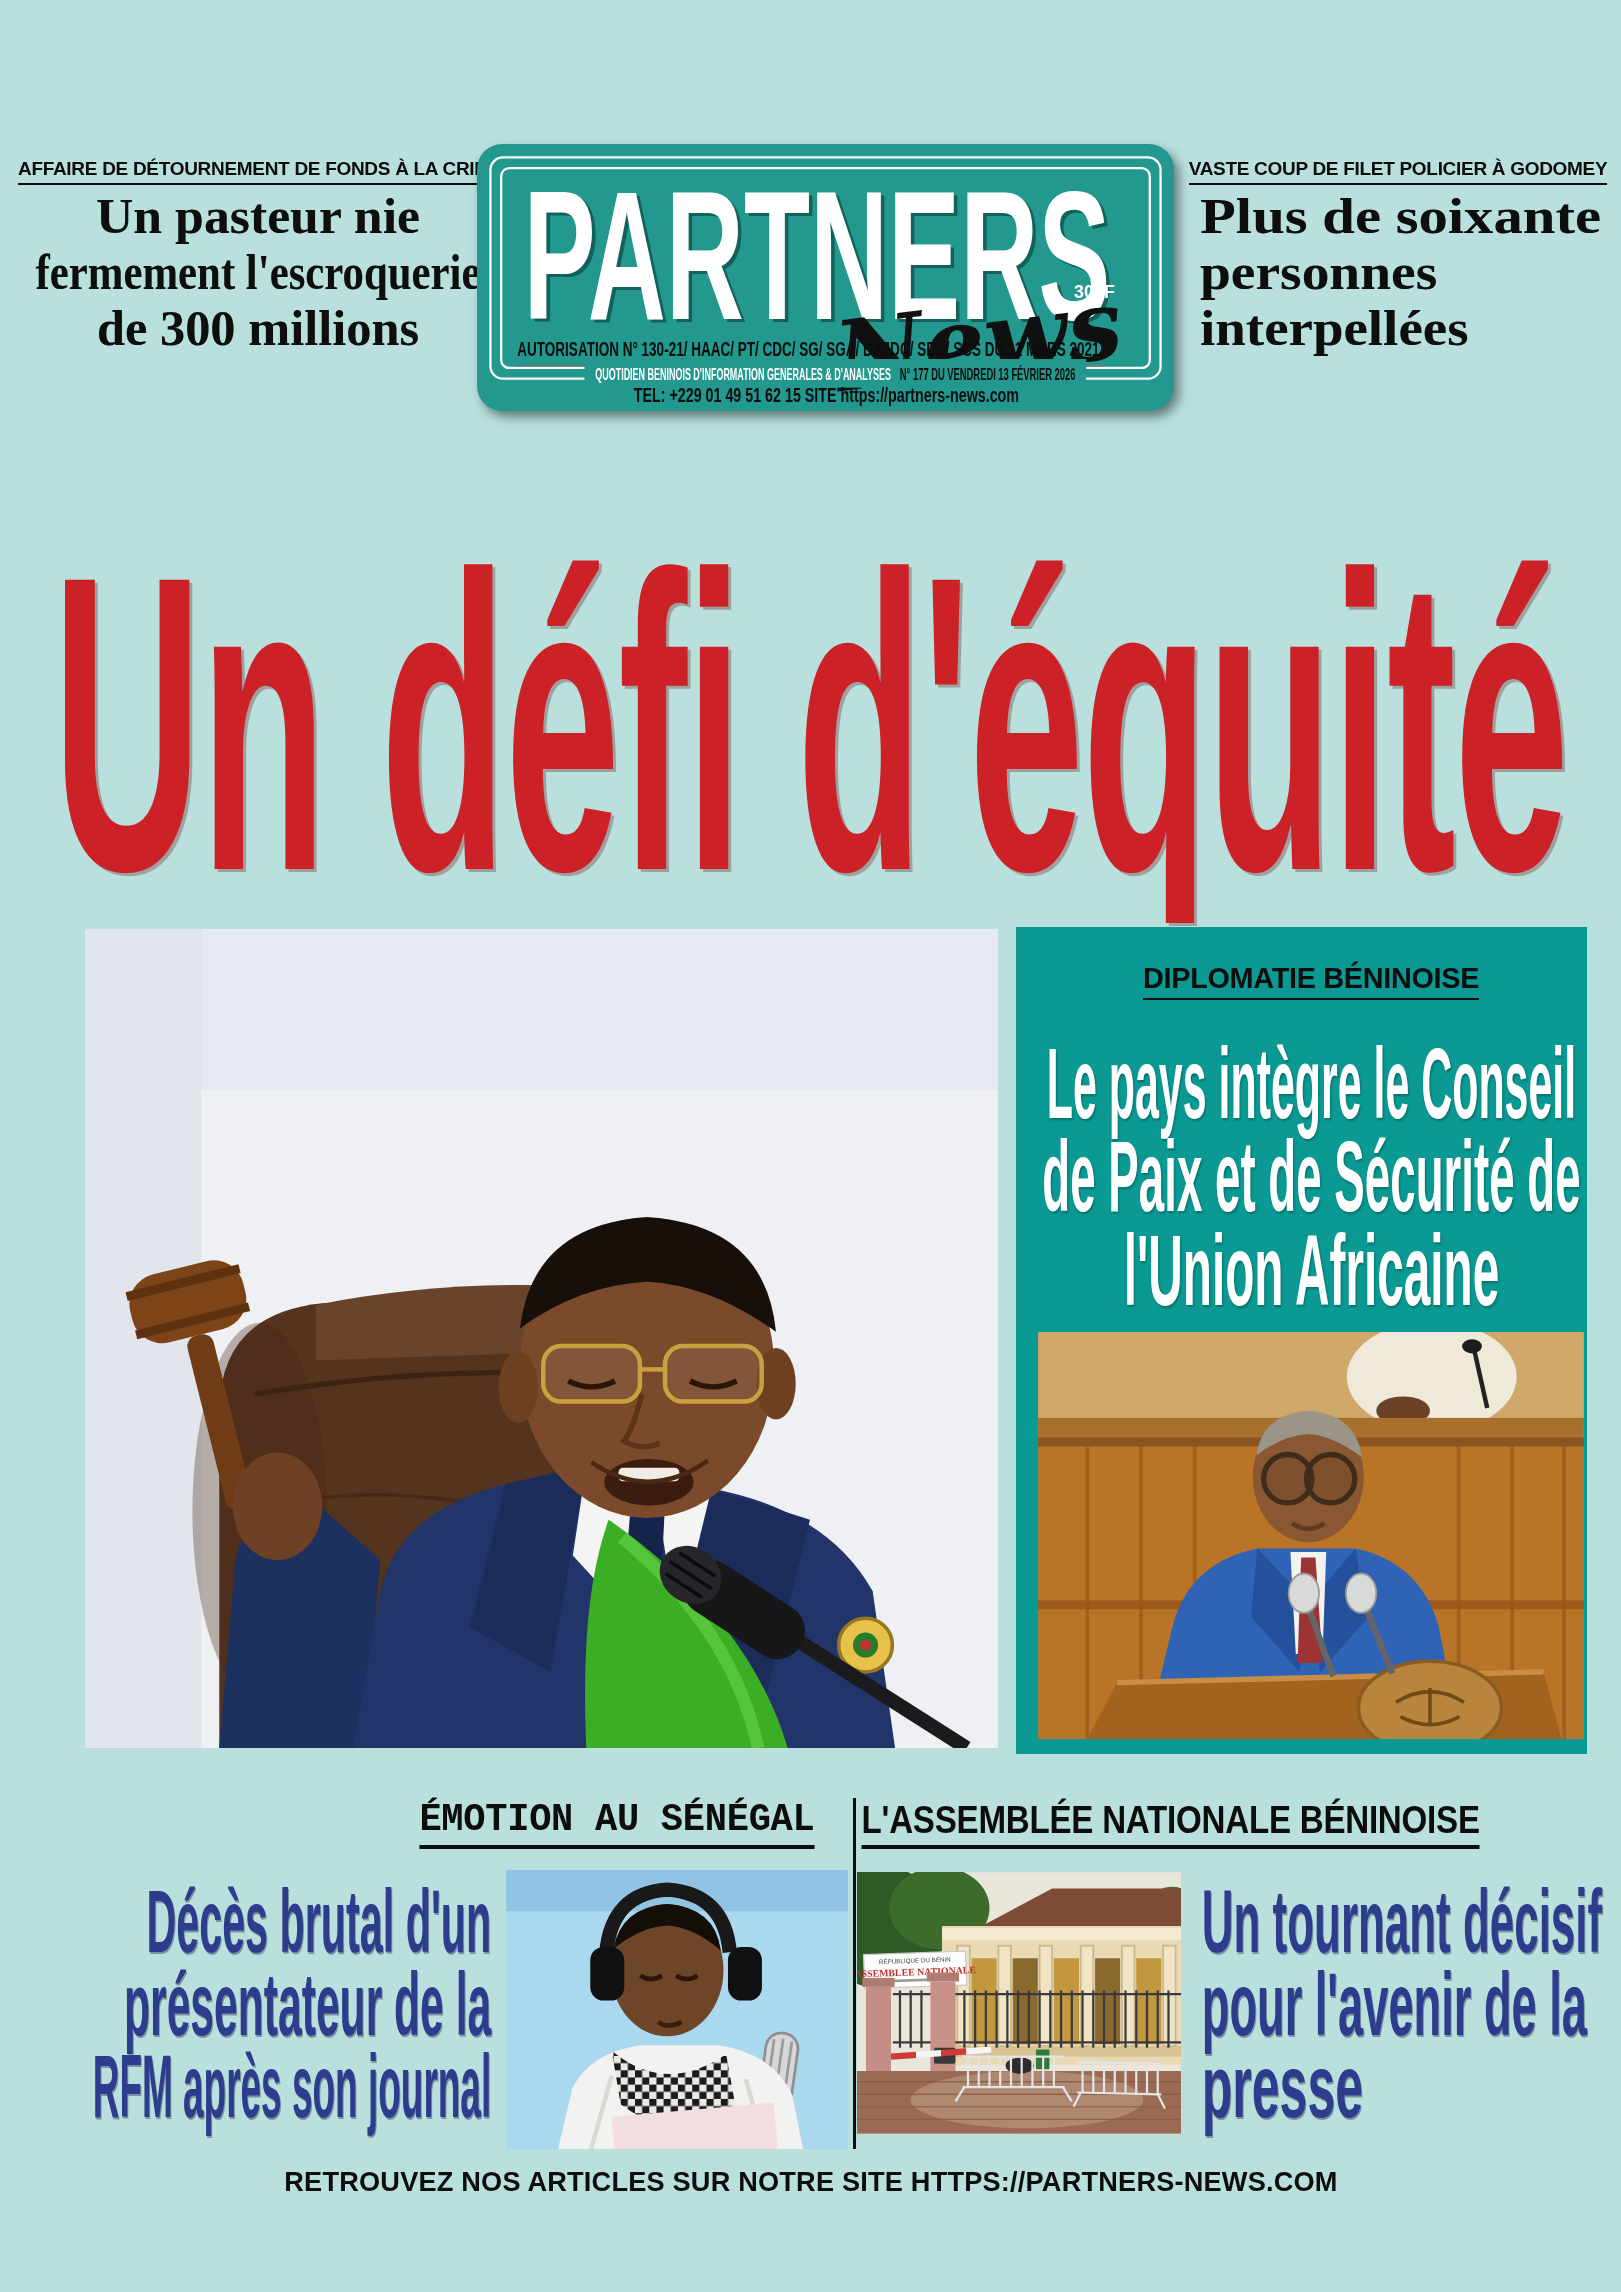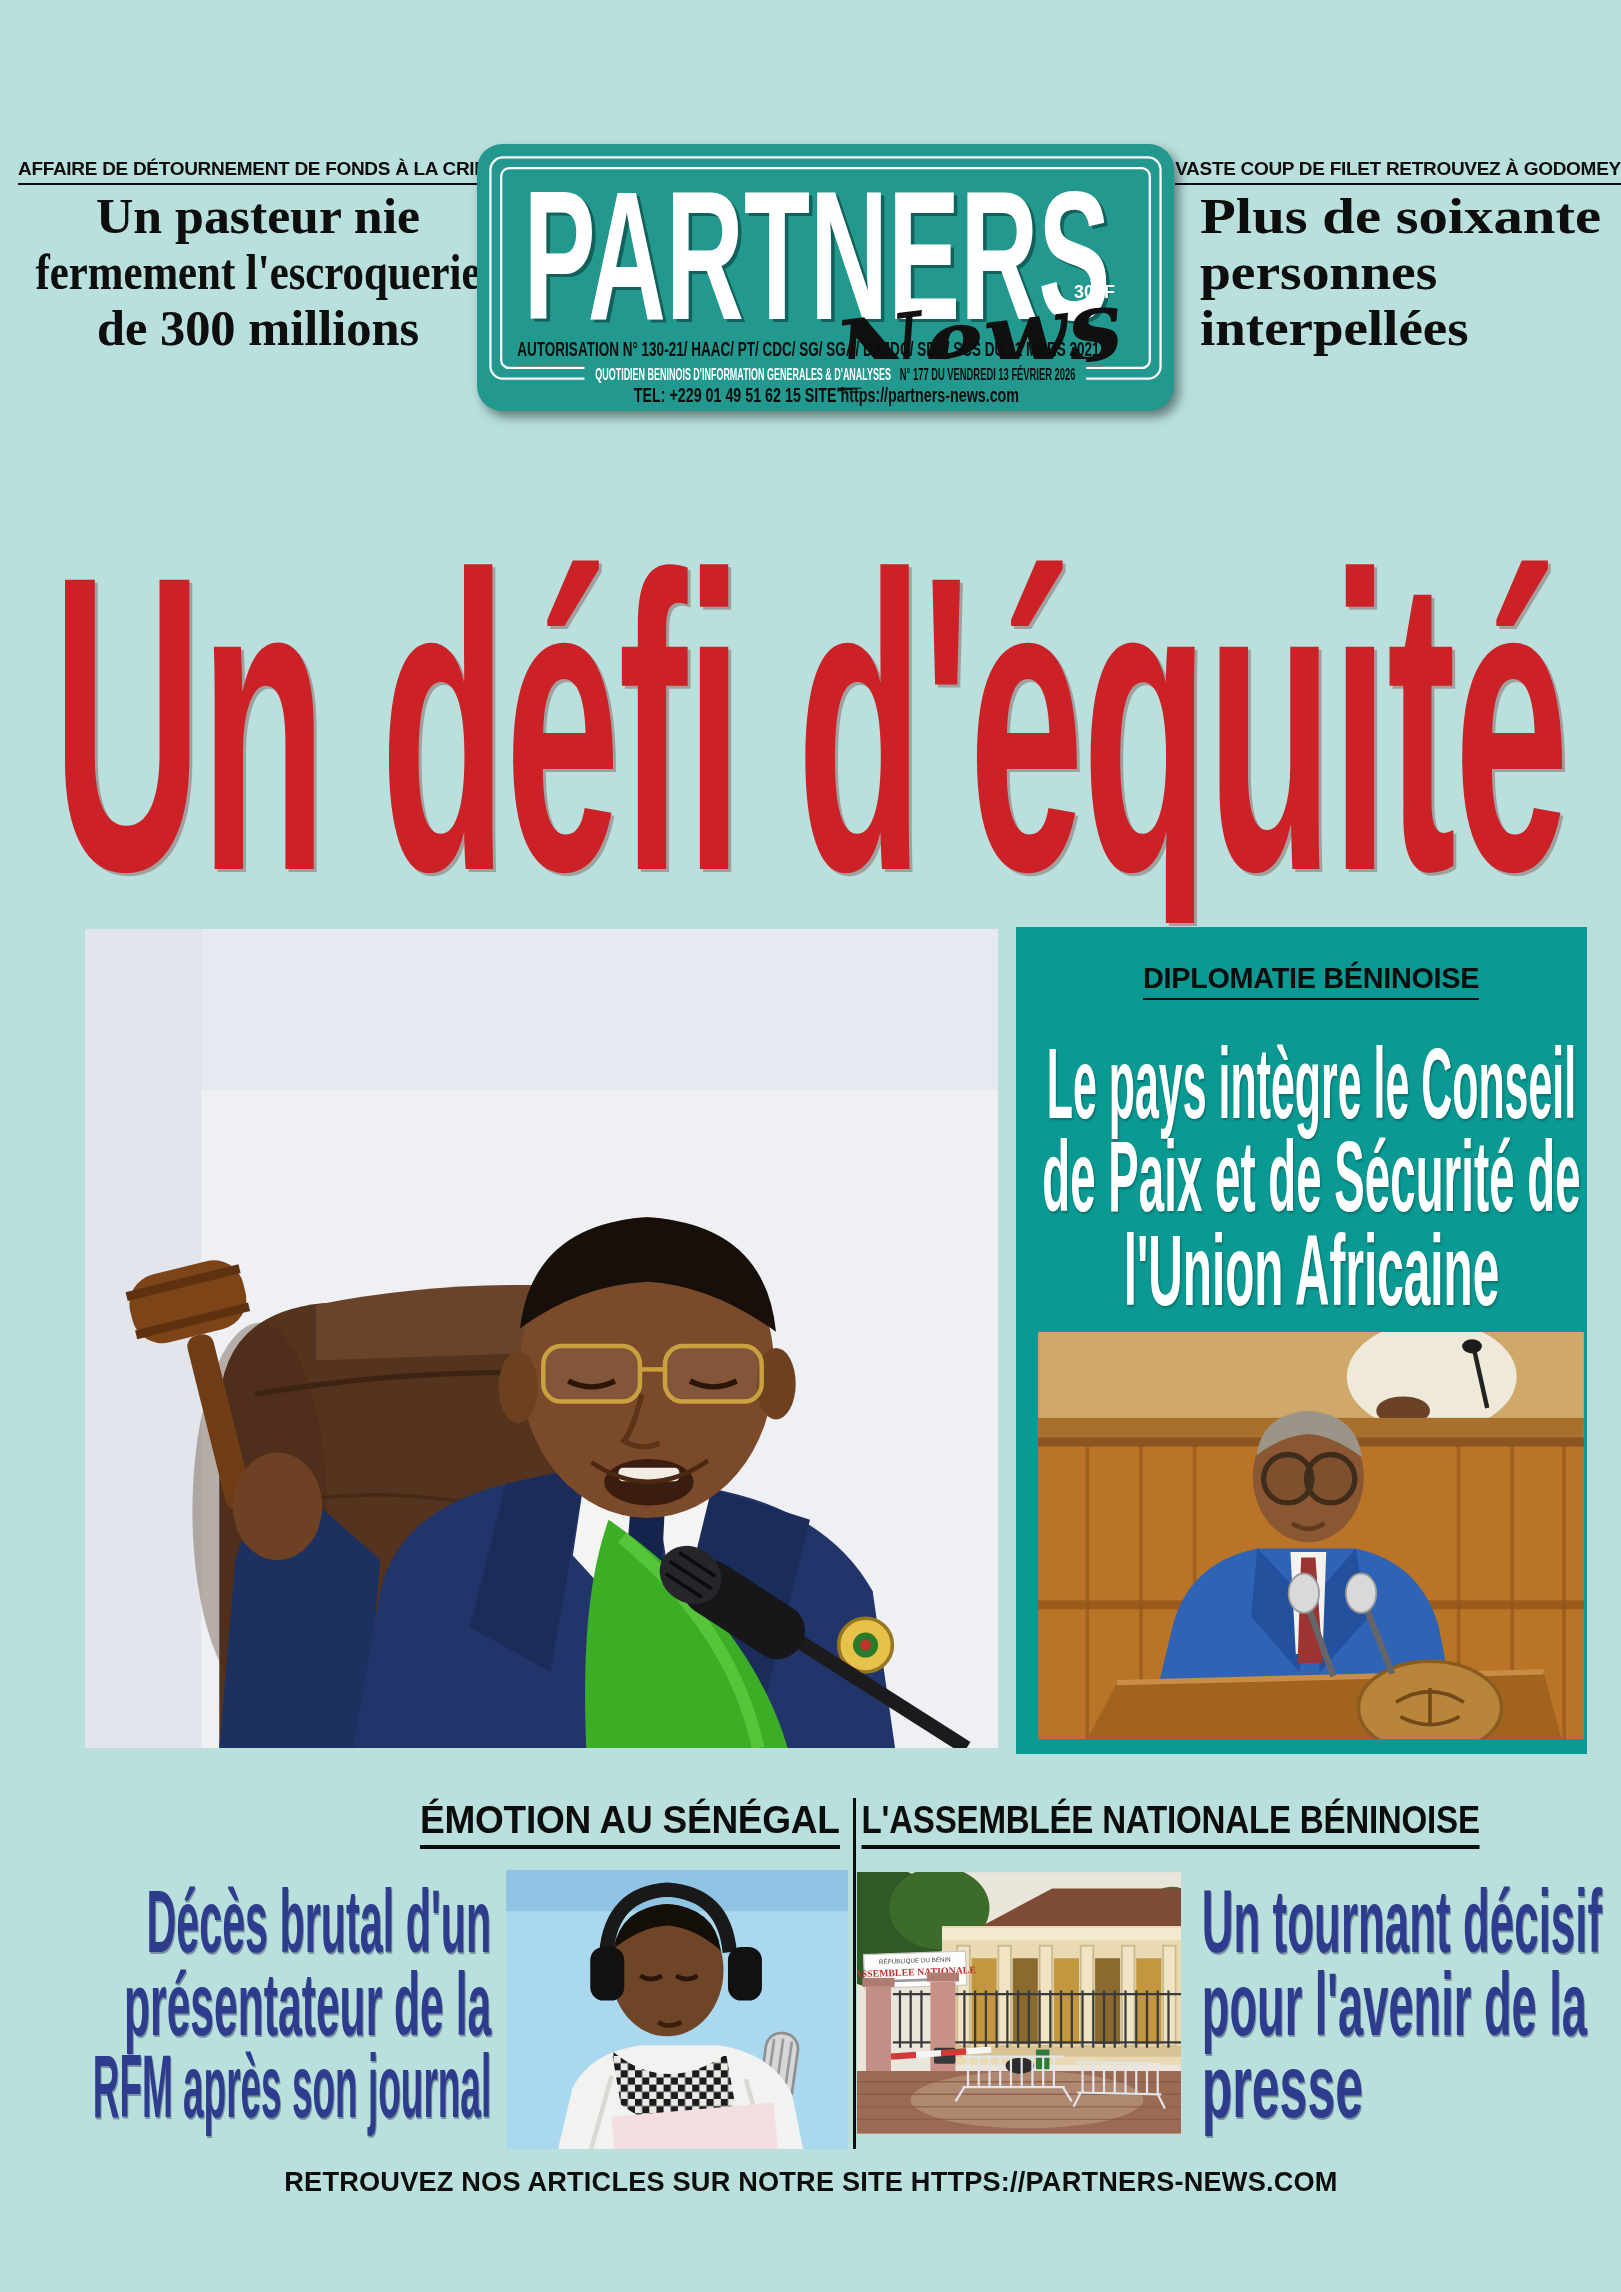--- a/index.html
+++ b/index.html
@@ -59,21 +59,21 @@
 
       <rect x="120" y="240" width="560" height="32" fill="#23988e"></rect>
       <text class="condline" x="132" y="263" font-size="19" fill="#ffffff" textLength="330" lengthAdjust="spacingAndGlyphs">QUOTIDIEN  BENINOIS  D'INFORMATION  GENERALES  &amp;  D'ANALYSES</text>
       <text class="condline" x="472" y="263" font-size="19" fill="#0d0d0d" textLength="196" lengthAdjust="spacingAndGlyphs">N° 177 DU VENDREDI 13 FÉVRIER 2026</text>
 
       <text class="condline" x="390" y="288" font-size="22" fill="#0d0d0d" text-anchor="middle" textLength="430" lengthAdjust="spacingAndGlyphs">TEL: +229 01 49 51 62 15    SITE https://partners-news.com</text>
     </svg>
   </div>
 
   <div class="abs center" style="left:1191px;top:158px;width:414px;">
-    <span class="kicker kicker-sm">VASTE COUP DE FILET RETROUVEZ À GODOMEY</span>
+    <span class="kicker kicker-sm">VASTE COUP DE FILET POLICIER À GODOMEY</span>
   </div>
   <svg class="abs shadow-serif" style="left:1198px;top:186px;" width="414" height="179" viewBox="0 0 462 200">
     <text class="serifline" x="2" y="52" font-size="57" textLength="448" lengthAdjust="spacingAndGlyphs">Plus de soixante</text>
     <text class="serifline" x="2" y="115" font-size="57" textLength="265" lengthAdjust="spacingAndGlyphs">personnes</text>
     <text class="serifline" x="2" y="178" font-size="57" textLength="300" lengthAdjust="spacingAndGlyphs">interpellées</text>
   </svg>
 
   <svg class="abs shadow-red" style="left:49px;top:484px;" width="1522" height="439" viewBox="0 0 1700 490">
     <text class="condline" x="850" y="430" font-size="470" fill="#cb2127" text-anchor="middle" textLength="1692" lengthAdjust="spacingAndGlyphs" letter-spacing="-4">Un défi d'équité</text>
   </svg>
@@ -204,21 +204,21 @@
         <g>
           <line x1="330" y1="385" x2="300" y2="302" stroke="#66666a" stroke-width="7"></line>
           <ellipse cx="297" cy="292" rx="17" ry="22" fill="#d9d9d9" stroke="#9a9a9a" stroke-width="2"></ellipse>
           <line x1="396" y1="382" x2="364" y2="302" stroke="#66666a" stroke-width="7"></line>
           <ellipse cx="361" cy="292" rx="17" ry="22" fill="#d9d9d9" stroke="#9a9a9a" stroke-width="2"></ellipse>
         </g>
       </svg>
     </div>
   </div>
 
-  <div class="abs center" style="left:361px;top:1798px;width:537px;">
+  <div class="abs center" style="left:348px;top:1798px;width:537px;font-family:Liberation Mono, monospace;">
     <span class="kicker kicker-lg">ÉMOTION AU SÉNÉGAL</span>
   </div>
   <div class="abs center" style="left:902px;top:1798px;width:537px;text-align:center;">
     <span class="kicker kicker-lg2">L'ASSEMBLÉE NATIONALE BÉNINOISE</span>
   </div>
   <div class="abs divider-v" style="left:853px;top:1798px;width:2.7px;height:351px;"></div>
 
   <svg class="abs shadow-blue" style="left:90px;top:1867px;" width="403" height="278" viewBox="0 0 450 310">
     <text class="condline" x="448" y="95" font-size="100" fill="#2d3c8c" text-anchor="end" textLength="385" lengthAdjust="spacingAndGlyphs">Décès brutal d'un</text>
     <text class="condline" x="448" y="187" font-size="100" fill="#2d3c8c" text-anchor="end" textLength="410" lengthAdjust="spacingAndGlyphs">présentateur de la</text>

